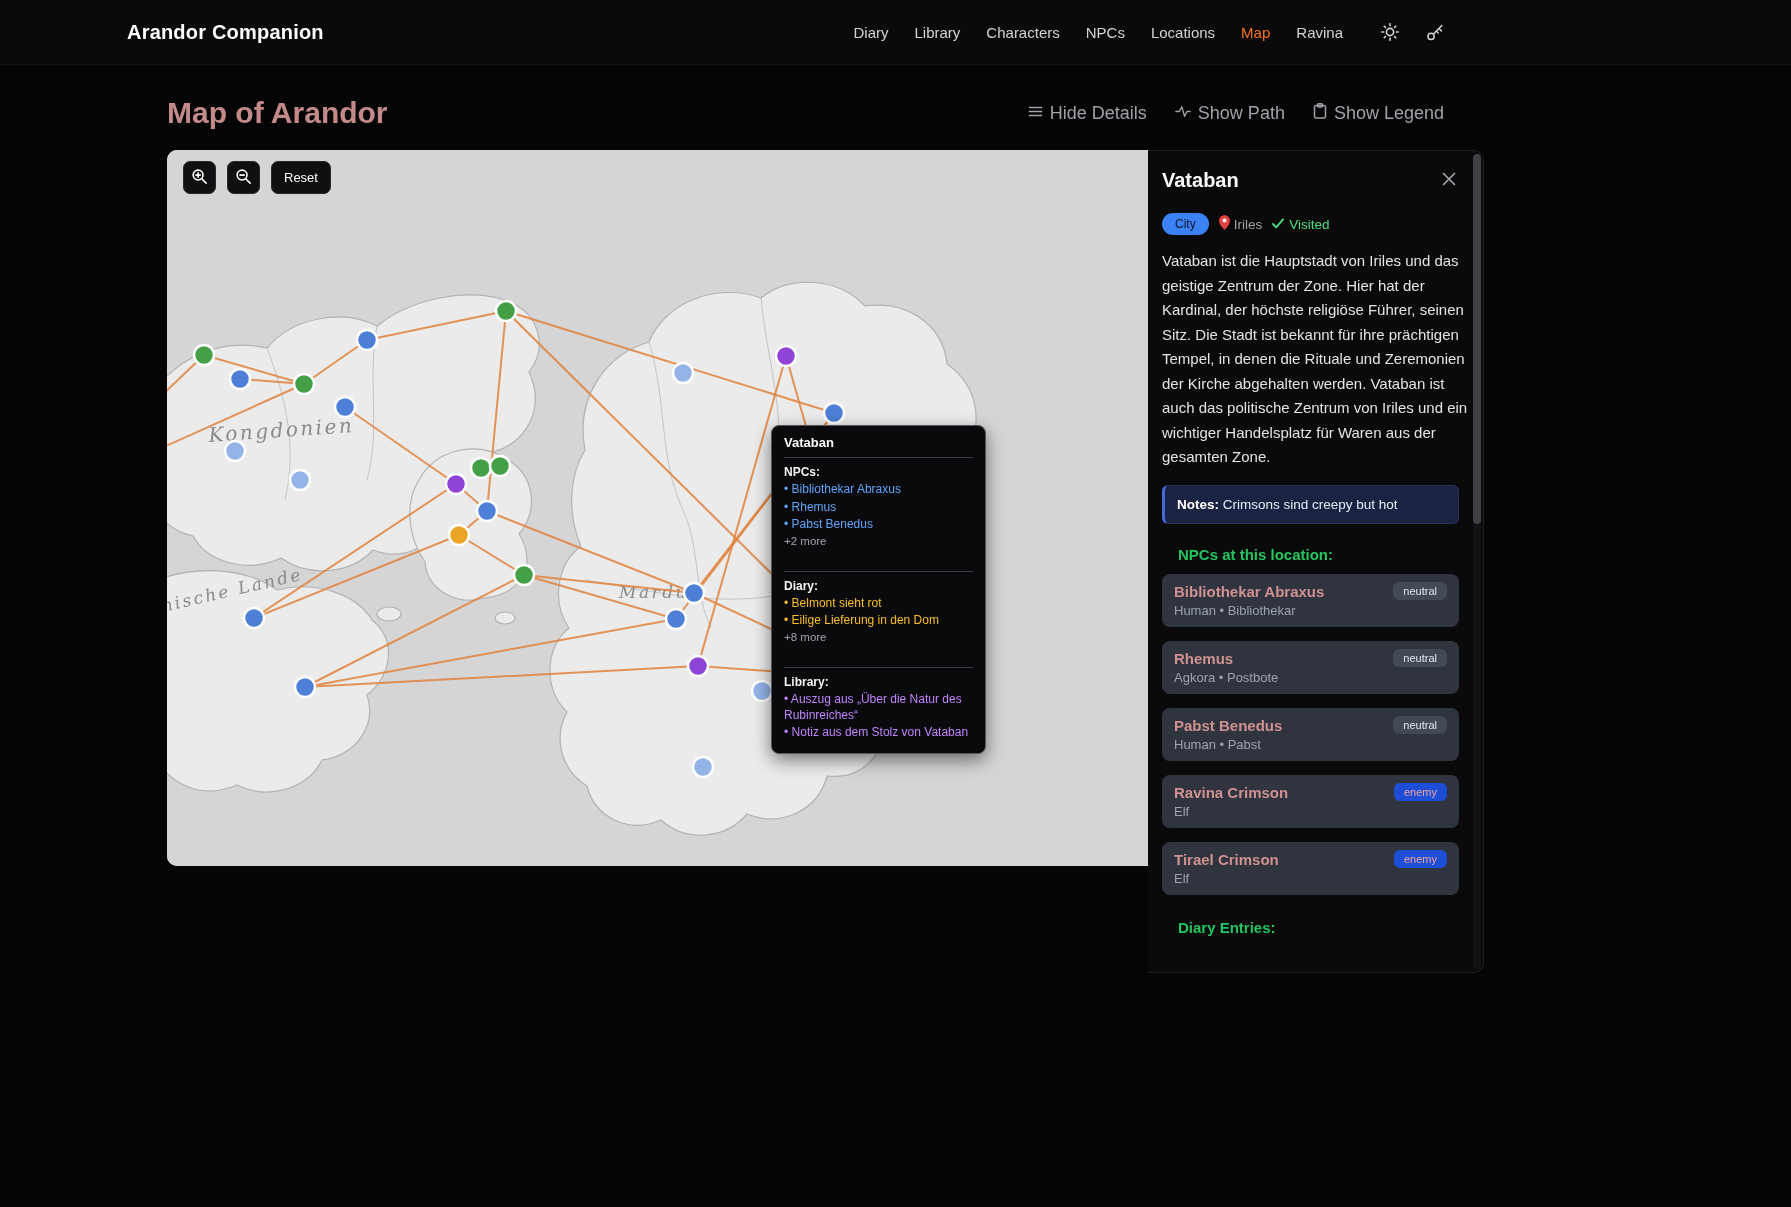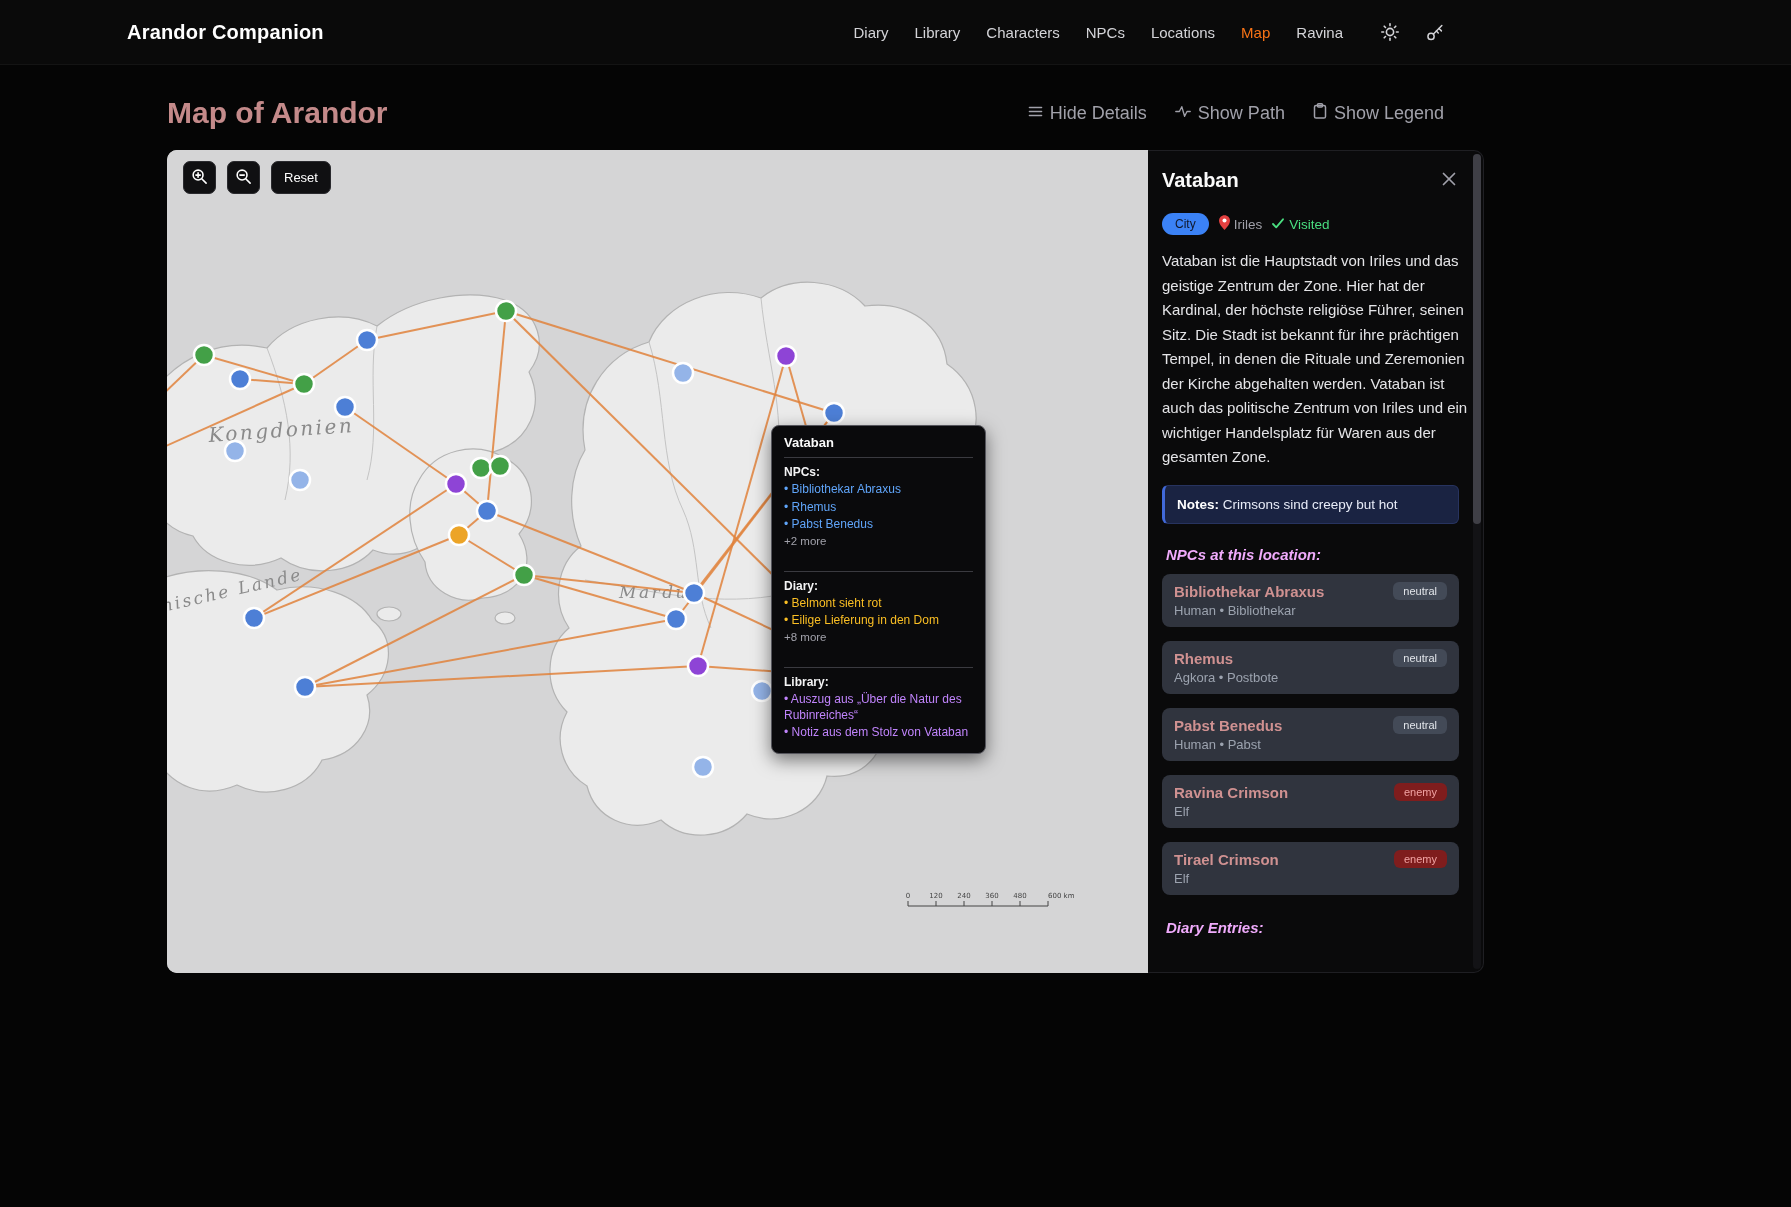--- a/index.html
+++ b/index.html
@@ -29,21 +29,21 @@
   main { margin-left: 127px; width: 1317px; padding-left: 40px; }
   .page-header { display: flex; align-items: center; justify-content: space-between; margin-top: 26px; height: 44px; }
   h1.page-title { font-size: 30px; color: #c48a8a; font-weight: 700; margin: 0; }
   .view-controls { display: flex; gap: 28px; align-items: center; }
   .vc-btn { display: flex; align-items: center; gap: 7px; color: #a1a1aa; font-size: 18px; background: none; border: none; cursor: pointer; padding: 0; font-family: "Liberation Sans", sans-serif; }
 
   
   .content-row { display: flex; margin-top: 15px; }
 
   
-  .map-wrap { position: relative; width: 981px; height: 823px; border-radius: 10px 0 0 10px; overflow: hidden; background: #d5d5d6; flex: none; }
+  .map-wrap { position: relative; width: 981px; height: 716px; border-radius: 10px 0 0 10px; overflow: hidden; background: #d5d5d6; flex: none; }
   .map-controls { position: absolute; top: 11px; left: 16px; display: flex; gap: 11px; z-index: 5; }
   .map-btn { height: 33px; min-width: 33px; background: #101012; color: #fff; border: 1px solid #2a2a2e; border-radius: 7px; display: flex; align-items: center; justify-content: center; cursor: pointer; font-family: "Liberation Sans", sans-serif; }
   .map-btn.reset { padding: 0 12px; font-size: 13px; }
   .map-label { fill: #8a8a8a; font-family: "DejaVu Serif", serif; font-style: italic; letter-spacing: 2.5px; }
   .route { stroke: #e0823c; stroke-width: 2; stroke-opacity: .85; }
   .marker { stroke: #ffffff; stroke-width: 2.5; cursor: pointer; }
   .coast { fill: #ebebeb; stroke: #b3b3b3; stroke-width: 1.2; }
   .region-border { fill: none; stroke: #c4c4c4; stroke-width: 1; }
   .scale-text { font-size: 7px; fill: #444; font-family: "DejaVu Sans", sans-serif; }
   .scale-line { stroke: #444; stroke-width: 1; }
@@ -73,27 +73,27 @@
   .badge-row { display: flex; align-items: center; gap: 10px; margin-top: 21px; }
   .city-pill { background: #3b82f6; color: #0f172a; font-size: 12px; padding: 4px 13px; border-radius: 999px; cursor: default; }
   .region { color: #a1a1aa; font-size: 13.5px; display: flex; align-items: center; gap: 4px; }
   .visited { color: #4ade80; font-size: 13.5px; display: flex; align-items: center; gap: 5px; }
   .desc { color: #e4e4e7; font-size: 15px; line-height: 24.5px; margin-top: 14px; width: 308px; }
   .notes-box {
     background: #1a2342; border: 1px solid #27335f; border-left: 3px solid #4169d9;
     border-radius: 6px; padding: 9px 12px; margin-top: 15px; font-size: 13.5px; line-height: 1.45; color: #e8ecf8;
   }
   .notes-box b { color: #ffffff; }
-  .sb-h3 { color: #f0abfc; font-size: 15px; font-weight: 700; margin: 22px 0 11px 4px; font-style: italic; }
+  .sb-h3 { color: #22c55e; font-size: 15px; font-weight: 700; margin: 22px 0 11px 16px; }
   .npc-card { background: #30343e; border-radius: 8px; padding: 8px 12px 9px 12px; margin-bottom: 14px; cursor: pointer; }
   .npc-top { display: flex; justify-content: space-between; align-items: center; }
   .npc-name { color: #cf9191; font-size: 15px; font-weight: 600; }
   .badge { font-size: 11px; padding: 3px 10px; border-radius: 6px; }
   .badge.neutral { background: #434a57; color: #e2e5ea; }
-  .badge.enemy { background: #7f1d1d; color: #f1a3a3; margin-left: 36px; }
+  .badge.enemy { background: #1d4ed8; color: #f1a3a3; margin-left: 36px; }
   .npc-sub { color: #9ca3af; font-size: 13px; margin-top: 3px; }
   .diary-h { margin-top: 24px; }
   .sb-scrolltrack { position: absolute; right: 2px; top: 3px; bottom: 3px; width: 8px; background: #131316; border-radius: 4px; }
   .sb-scrollthumb { position: absolute; top: 0; left: 0; width: 8px; height: 370px; background: #3f3f46; border-radius: 4px; cursor: pointer; }
 </style>
 </head>
 <body>
 
 <div class="app">
 

